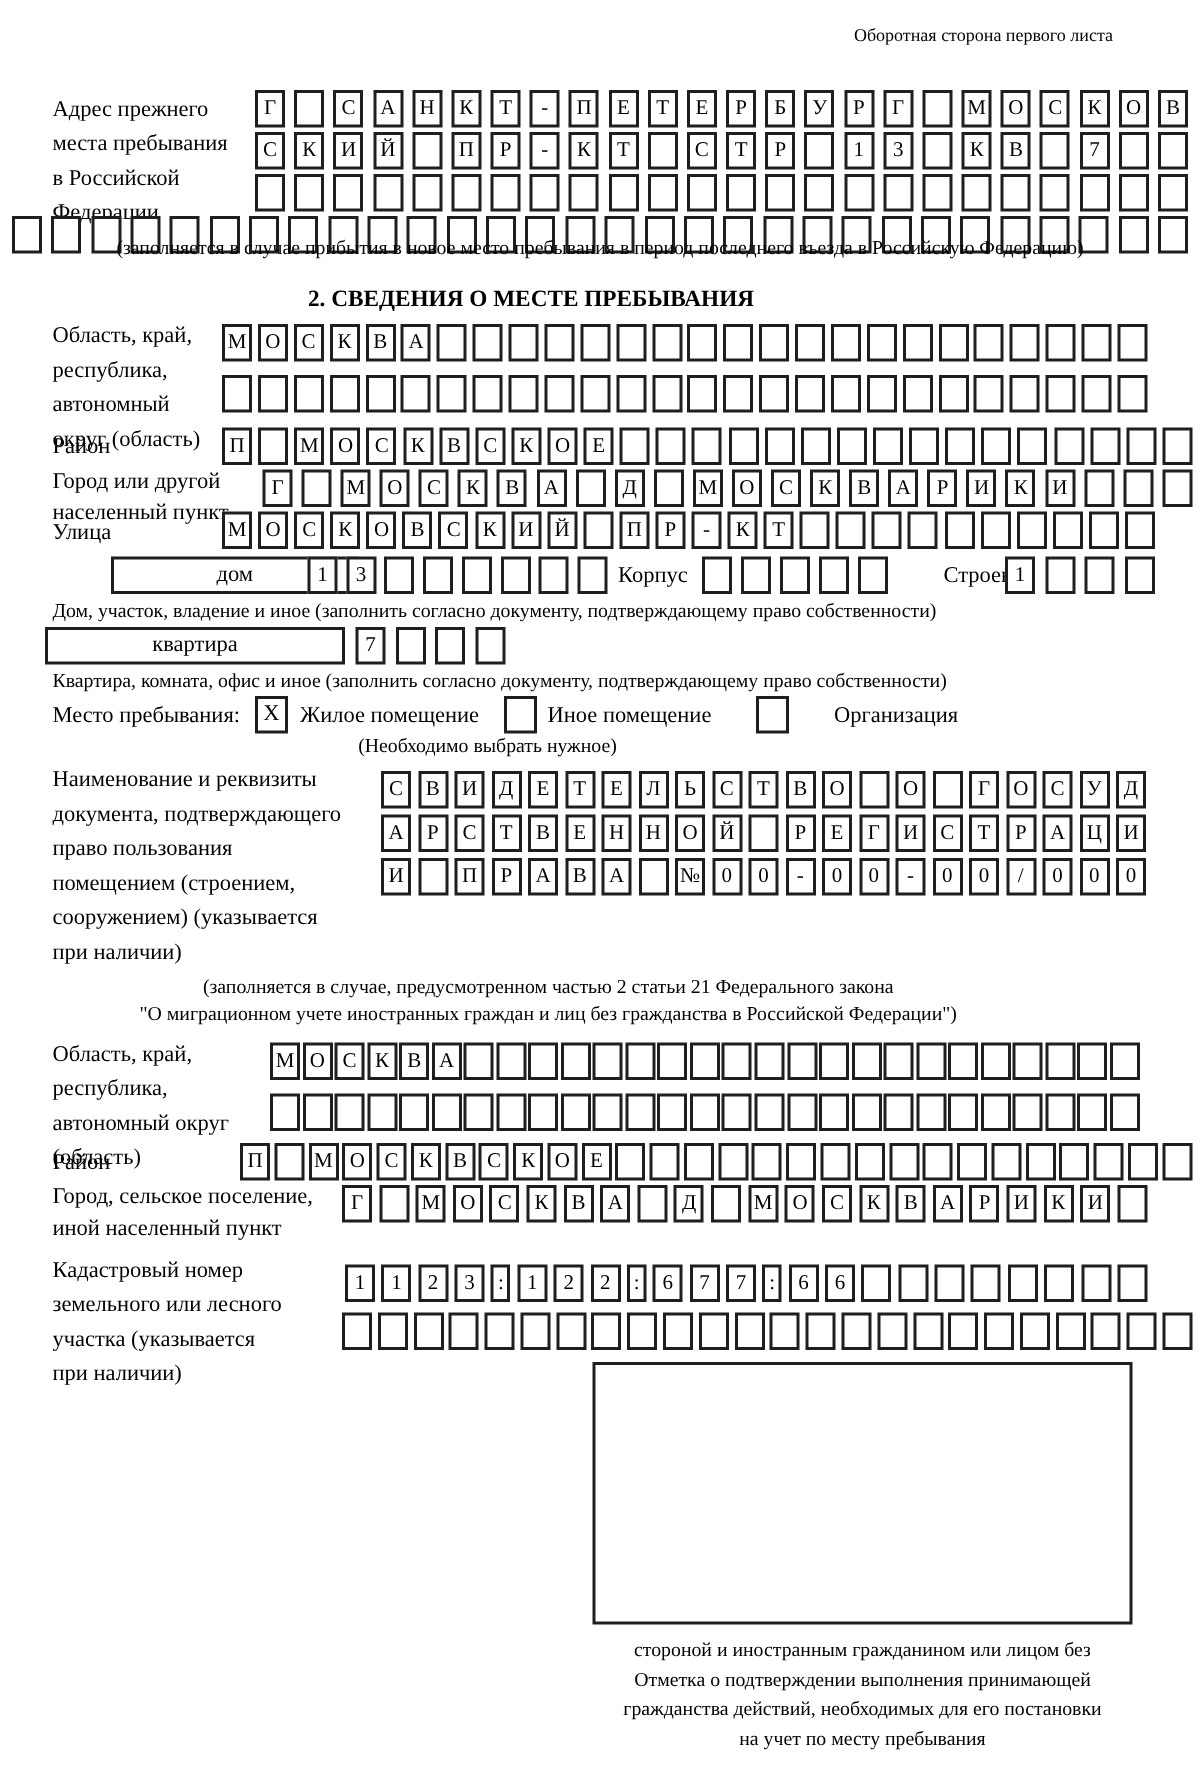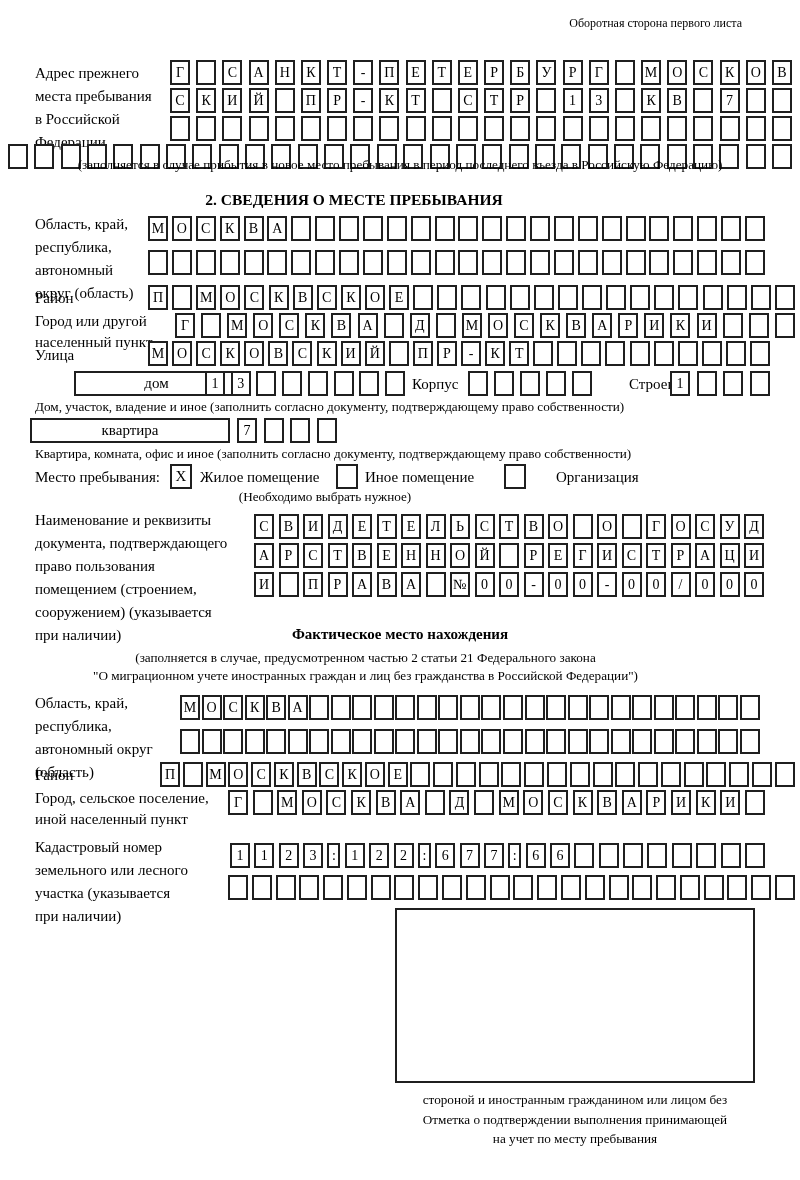--- a/index.html
+++ b/index.html
@@ -421,21 +421,20 @@
       <span class="cell">0</span>
       <span class="cell">-</span>
       <span class="cell">0</span>
       <span class="cell">0</span>
       <span class="cell">/</span>
       <span class="cell">0</span>
       <span class="cell">0</span>
       <span class="cell">0</span>
     </div>
 
-  <div class="abs sect-title center" style="left:0;top:626px;width:800px;font-size:15px;">Фактическое место нахождения</div>
   <div class="abs note center" style="left:0;top:649px;width:731px;">
       <div>(заполняется в случае, предусмотренном частью 2 статьи 21 Федерального закона</div>
       <div>"О миграционном учете иностранных граждан и лиц без гражданства в Российской Федерации")</div>
     </div>
 
   <div class="abs lbl" style="left:35px;top:692px;">
       <div>Область, край,</div>
       <div>республика,</div>
       <div>автономный округ</div>
       <div>(область)</div>
@@ -615,16 +614,17 @@
       <span class="cell"></span>
       <span class="cell"></span>
       <span class="cell"></span>
       <span class="cell"></span>
     </div>
 
   <div class="abs stampbox" style="left:395px;top:908px;width:360px;height:175px;"></div>
   <div class="abs note center" style="left:385px;top:1090px;width:380px;line-height:19.5px;">
       <div>стороной и иностранным гражданином или лицом без</div>
       <div>Отметка о подтверждении выполнения принимающей</div>
+      <div>гражданства действий, необходимых для его постановки</div>
       <div>на учет по месту пребывания</div>
     </div>
 
 </div>
 
 </body></html>

